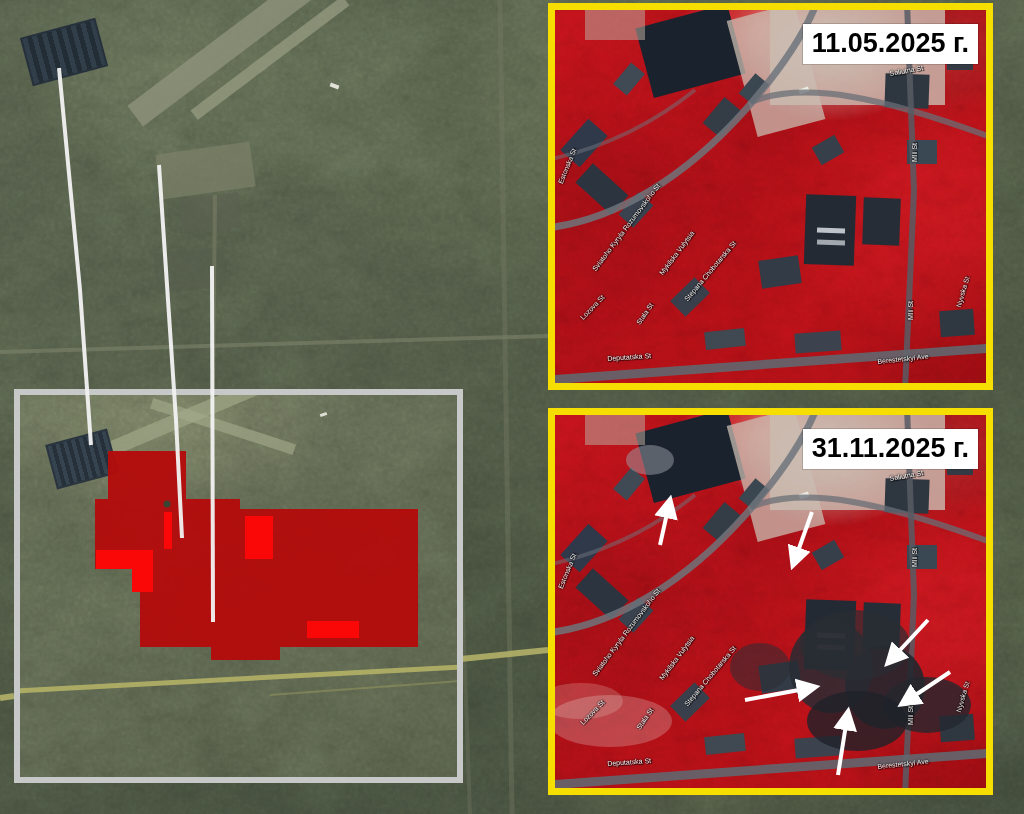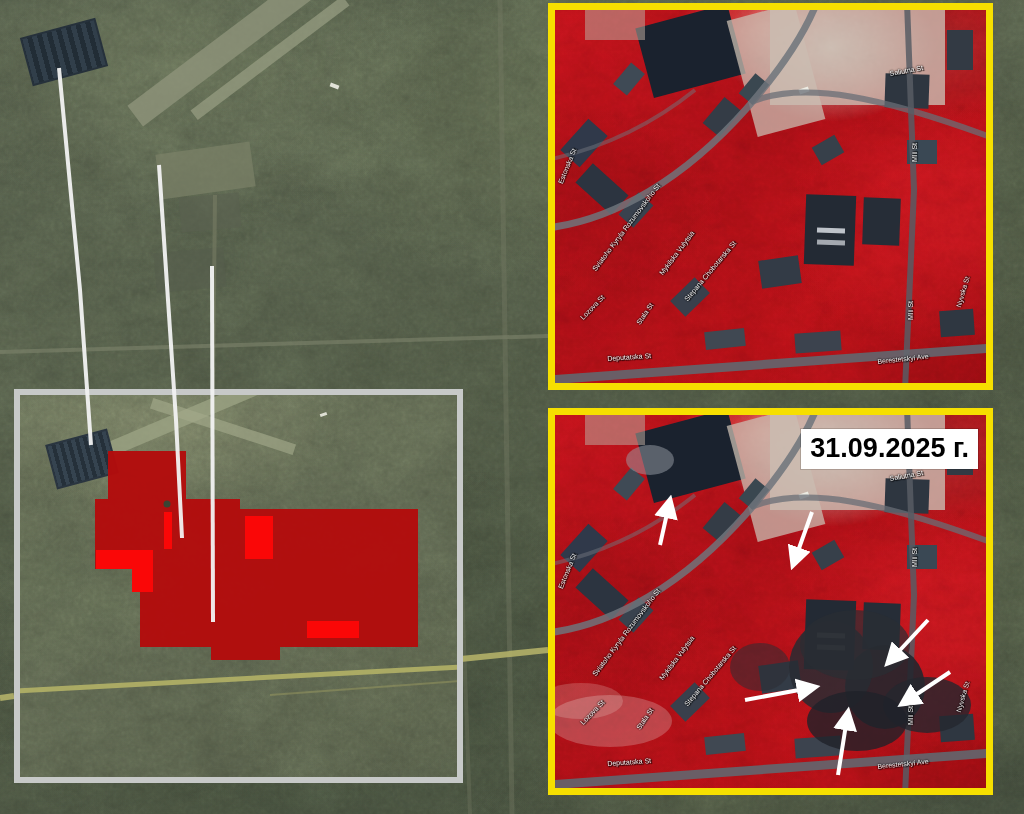--- a/index.html
+++ b/index.html
@@ -181,20 +181,23 @@
           <span class="street-label" style="left: 400px; top: 296px; transform: rotate(-74deg);">Nyvska St</span>
           <span class="street-label" style="left: 322px; top: 348px; transform: rotate(-6deg);">Berestetskyi Ave</span>
           <span class="street-label" style="left: 36px; top: 258px; transform: rotate(-53deg);">Sviatoho Kyryla Rozumovskoho St</span>
           <span class="street-label" style="left: 103px; top: 262px; transform: rotate(-53deg);">Mykilska Vulytsia</span>
           <span class="street-label" style="left: 128px; top: 288px; transform: rotate(-50deg);">Stepana Chobotarska St</span>
           <span class="street-label" style="left: 24px; top: 306px; transform: rotate(-46deg);">Lozova St</span>
           <span class="street-label" style="left: 80px; top: 312px; transform: rotate(-56deg);">Stala St</span>
           <span class="street-label" style="left: 52px; top: 345px; transform: rotate(-4deg);">Deputatska St</span>
           <span class="street-label" style="left: 2px; top: 172px; transform: rotate(-68deg);">Estonska St</span>
         </div>
+      <div class="date-badge">
+        <span>11.05.2025 г.</span>
+      </div>
     </div>
   </div>
 
   <div class="panel after">
     <div class="pc">
       <div class="tx coarse"></div>
       <div class="tx blocks"></div>
       <div class="tx fine"></div>
       <div class="blds">
           <div class="feat" style="left:88px;top:5px;width:95px;height:72px;background:#1a222e;opacity:1;transform:rotate(-15deg);"></div>
@@ -261,17 +264,17 @@
           <span class="street-label" style="left: 322px; top: 348px; transform: rotate(-6deg);">Berestetskyi Ave</span>
           <span class="street-label" style="left: 36px; top: 258px; transform: rotate(-53deg);">Sviatoho Kyryla Rozumovskoho St</span>
           <span class="street-label" style="left: 103px; top: 262px; transform: rotate(-53deg);">Mykilska Vulytsia</span>
           <span class="street-label" style="left: 128px; top: 288px; transform: rotate(-50deg);">Stepana Chobotarska St</span>
           <span class="street-label" style="left: 24px; top: 306px; transform: rotate(-46deg);">Lozova St</span>
           <span class="street-label" style="left: 80px; top: 312px; transform: rotate(-56deg);">Stala St</span>
           <span class="street-label" style="left: 52px; top: 345px; transform: rotate(-4deg);">Deputatska St</span>
           <span class="street-label" style="left: 2px; top: 172px; transform: rotate(-68deg);">Estonska St</span>
         </div>
       <div class="date-badge">
-        <span>31.09.2025 г.</span>
+        <span>31.11.2025 г.</span>
       </div>
     </div>
   </div>
 </div>
 
 </body></html>

